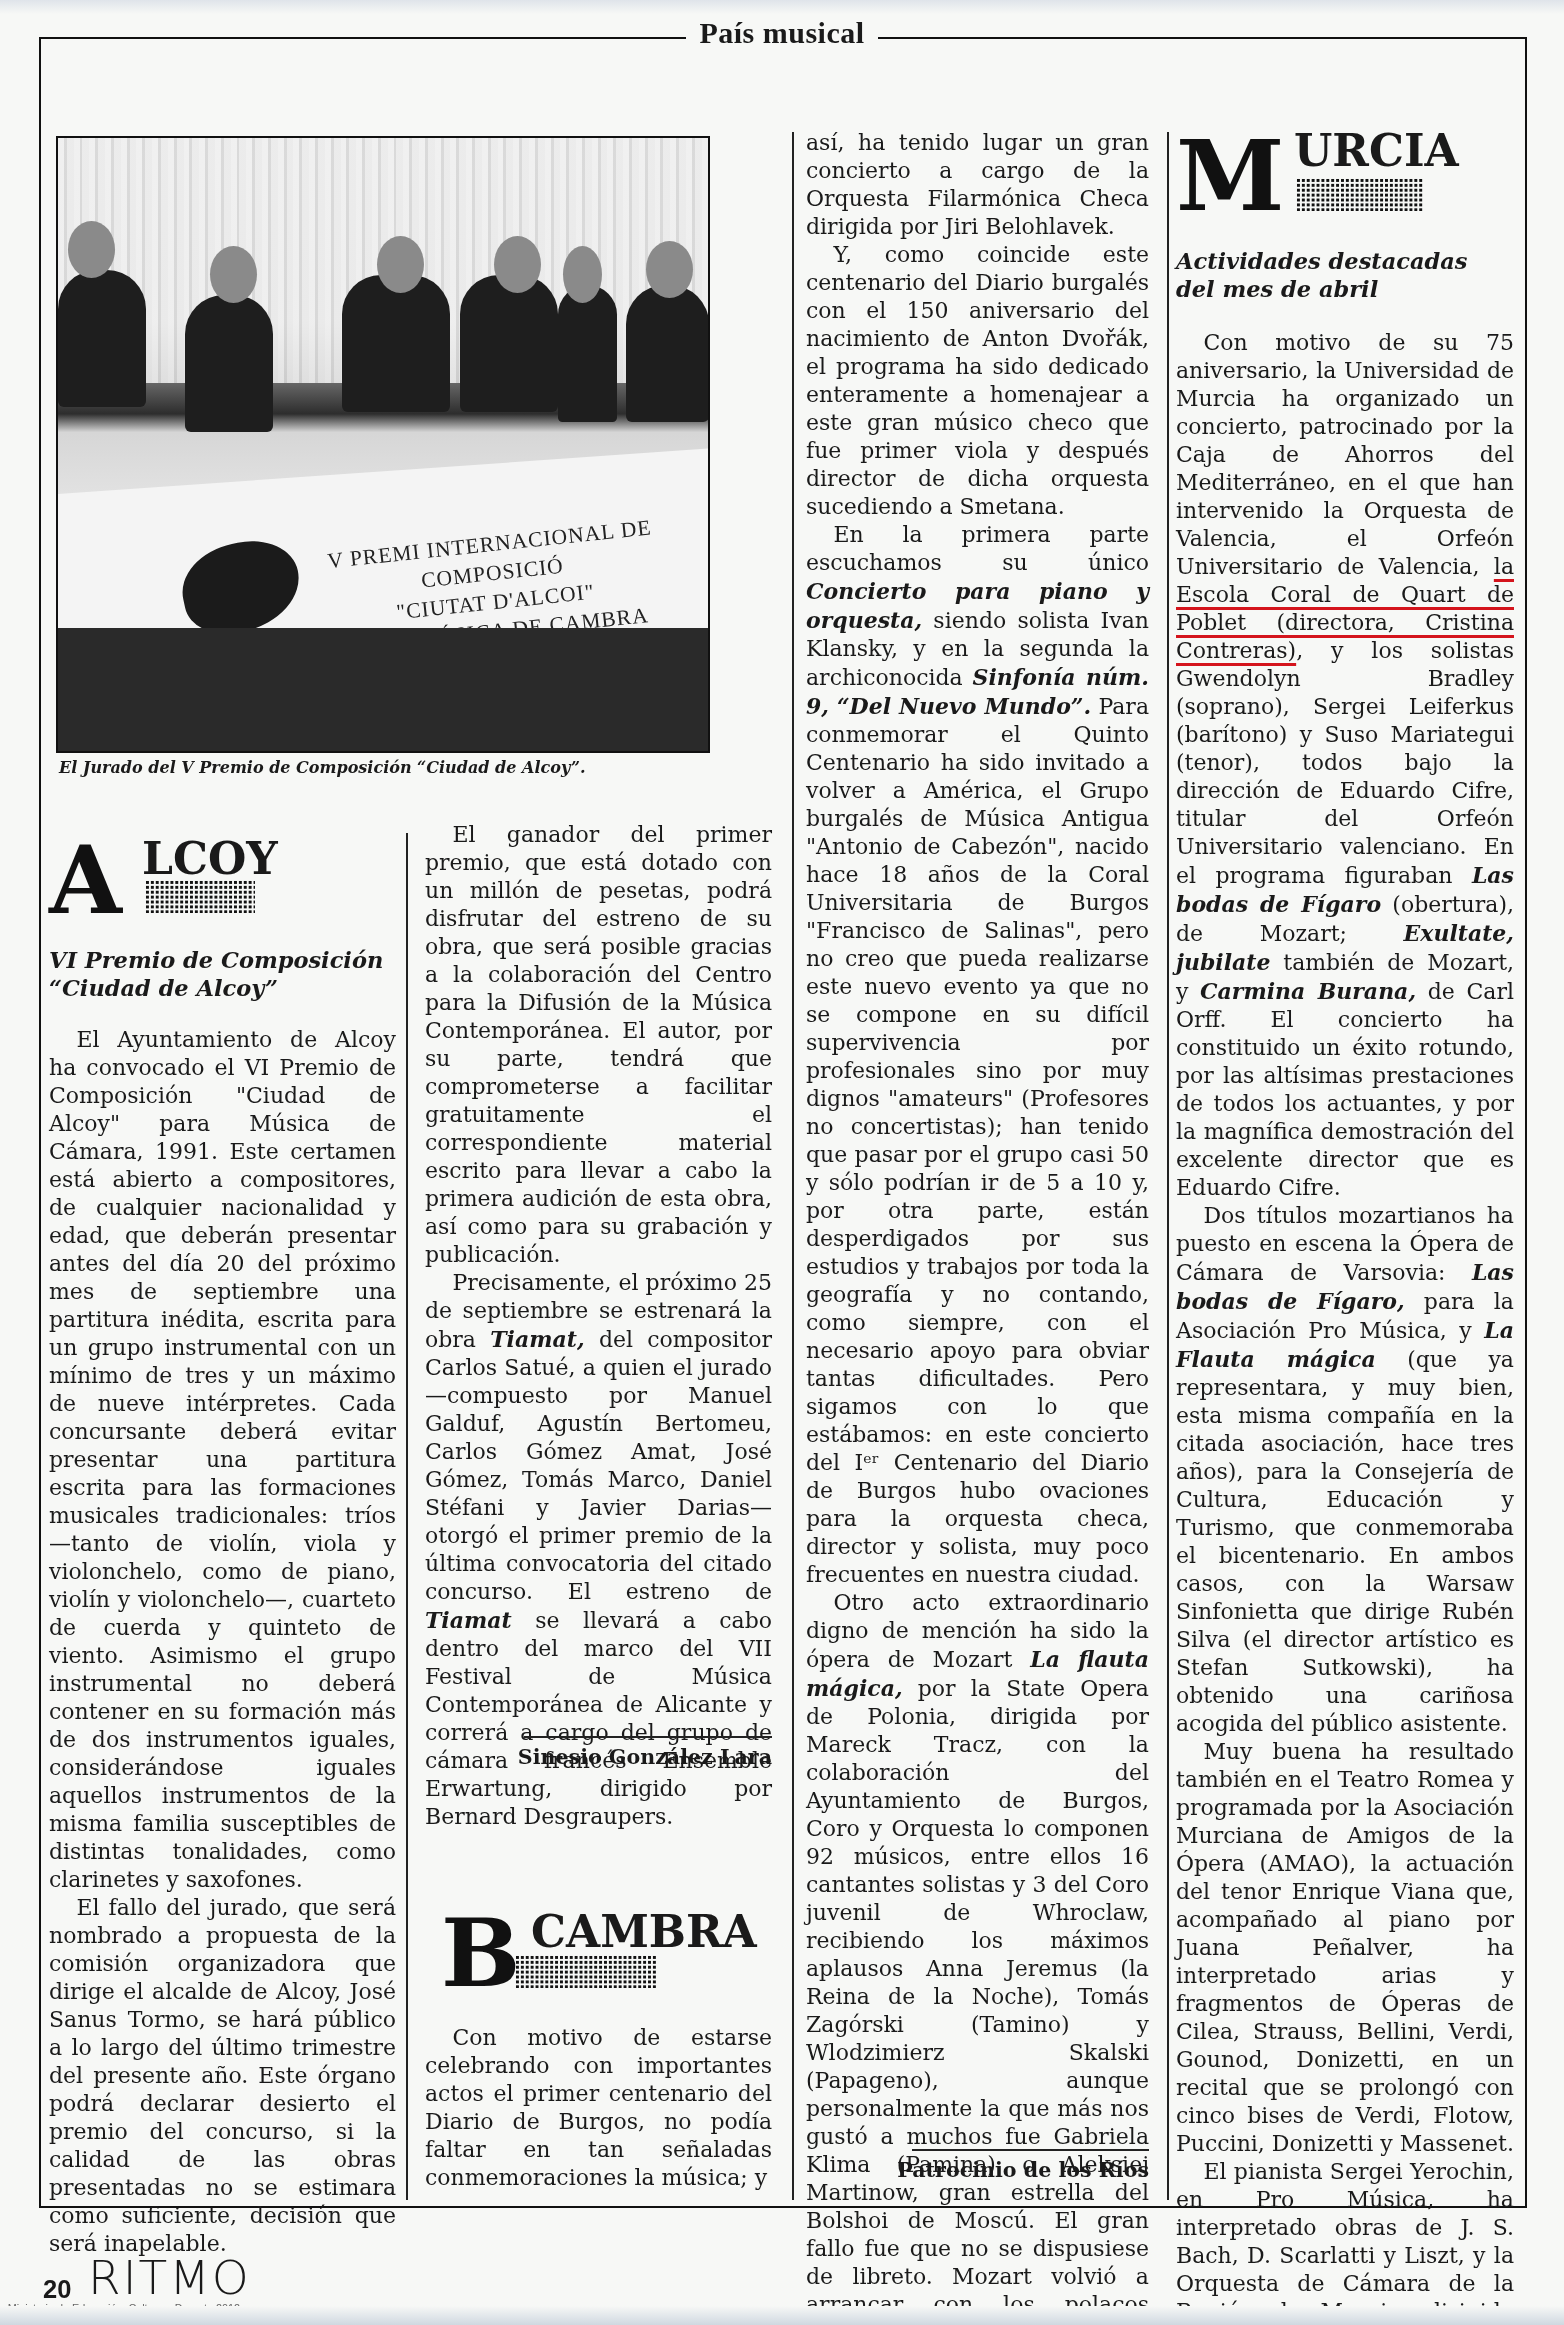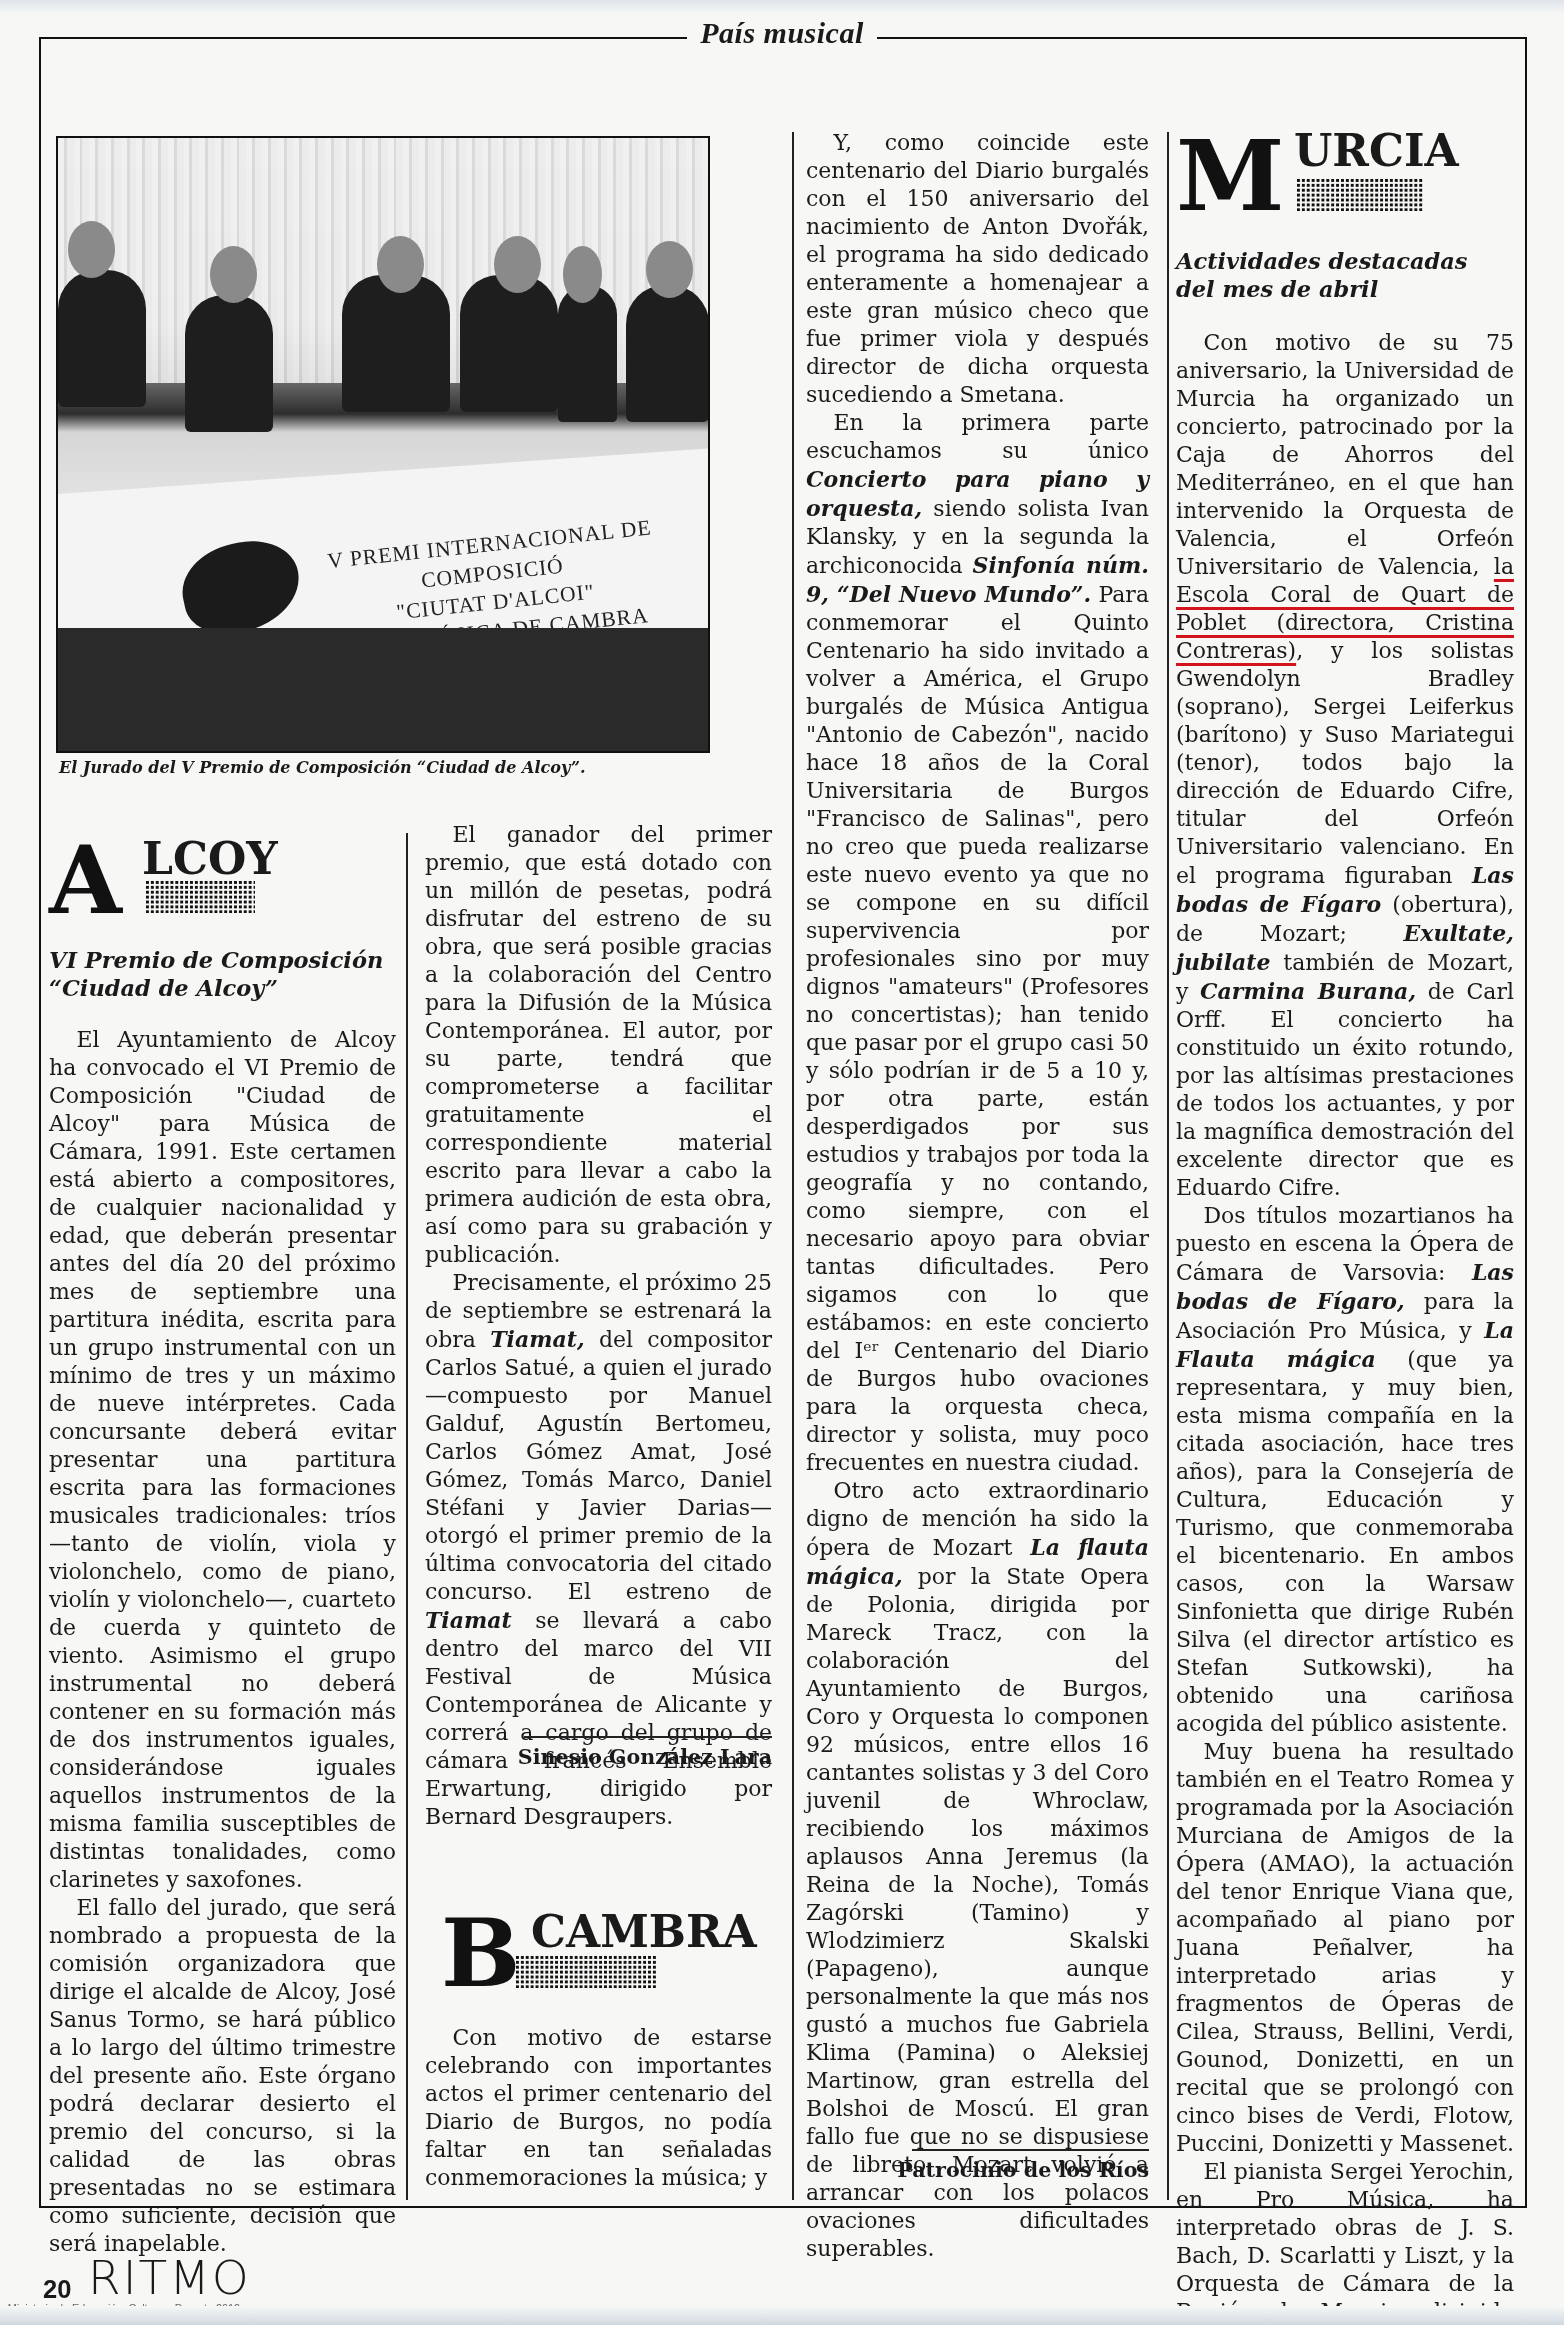--- a/index.html
+++ b/index.html
@@ -17,21 +17,20 @@
     position: absolute; left: 39px; top: 37px; width: 1488px; height: 2171px;
     border: 2.9px solid #111; box-sizing: border-box;
   }
   .section-title {
     position: absolute; top: 15.7px; left: 0; width: 1564px; text-align: center;
   }
   .section-title span {
     background: #f7f8f6; padding: 0 13.7px;
     font-family: "Liberation Serif", serif; font-weight: bold; font-size: 30px;
     letter-spacing: 0.5px;
-    font-style: italic;
   }
   .col { position: absolute; font-size: 22px; line-height: 28px; text-align: justify; hyphens: manual; }
   .col p { margin: 0; text-indent: 27.4px; }
   .col p.noindent { text-indent: 0; }
   .vrule { position: absolute; width: 2px; background: #222; }
   .photo {
     position: absolute; left: 56px; top: 136px; width: 654px; height: 617px;
     background: linear-gradient(180deg, #e9e9e9 0%, #d9d9d9 30%, #2d2d2d 45%, #d6d6d6 48%, #efefef 70%, #3b3b3b 86%, #222 100%);
     border: 2px solid #111; box-sizing: border-box; overflow: hidden;
   }
@@ -124,20 +123,21 @@
   <span class="dots" style="left:74px;top:49px;width:142px;"></span>
 </div>
 
 <div class="col" style="left:425px;top:2024px;width:347px;">
   <p><span>Con motivo de estarse celebrando con importantes actos el primer centenario del Diario de Burgos, no podía faltar en tan señaladas conmemoraciones la música; y </span></p>
 </div>
 
 <div class="vrule" style="left:792px;top:132px;height:2068px;"></div>
 
 <div class="col" style="left:806px;top:129px;width:343px;">
+  <p class="noindent">así, ha tenido lugar un gran concierto a cargo de la Orquesta Filarmónica Checa dirigida por Jiri Belohlavek.</p>
   <p>Y, como coincide este centenario del Diario burgalés con el 150 aniversario del nacimiento de Anton Dvořák, el programa ha sido dedicado enteramente a homenajear a este gran músico checo que fue primer viola y después director de dicha orquesta sucediendo a Smetana.</p>
   <p><span>En la primera parte escuchamos su único </span><b class="t">Concierto para piano y orquesta,</b><span> siendo solista Ivan Klansky, y en la segunda la archiconocida </span><b class="t">Sinfonía núm. 9, “Del Nuevo Mundo”.</b><span> Para conmemorar el Quinto Centenario ha sido invitado a volver a América, el Grupo burgalés de Música Antigua "Antonio de Cabezón", nacido hace 18 años de la Coral Universitaria de Burgos "Francisco de Salinas", pero no creo que pueda realizarse este nuevo evento ya que no se compone en su difícil supervivencia por profesionales sino por muy dignos "amateurs" (Profesores no concertistas); han tenido que pasar por el grupo casi 50 y sólo podrían ir de 5 a 10 y, por otra parte, están desperdigados por sus estudios y trabajos por toda la geografía y no contando, como siempre, con el necesario apoyo para obviar tantas dificultades. Pero sigamos con lo que estábamos: en este concierto del Iᵉʳ Centenario del Diario de Burgos hubo ovaciones para la orquesta checa, director y solista, muy poco frecuentes en nuestra ciudad.</span></p>
   <p><span>Otro acto extraordinario digno de mención ha sido la ópera de Mozart </span><b class="t">La flauta mágica,</b><span> por la State Opera de Polonia, dirigida por Mareck Tracz, con la colaboración del Ayuntamiento de Burgos, Coro y Orquesta lo componen 92 músicos, entre ellos 16 cantantes solistas y 3 del Coro juvenil de Whroclaw, recibiendo los máximos aplausos Anna Jeremus (la Reina de la Noche), Tomás Zagórski (Tamino) y Wlodzimierz Skalski (Papageno), aunque personalmente la que más nos gustó a muchos fue Gabriela Klima (Pamina) o Aleksiej Martinow, gran estrella del Bolshoi de Moscú. El gran fallo fue que no se dispusiese de libreto. Mozart volvió a arrancar con los polacos ovaciones dificultades superables.</span></p>
 </div>
 <div class="byline-rule" style="left:912px;top:2149px;width:237px;"></div>
 <div class="byline" style="left:863px;top:2158px;width:286px;">Patrocinio de los Ríos</div>
 
 <div class="vrule" style="left:1167px;top:132px;height:2068px;"></div>
 
 <div class="heading" style="left:1176px;top:127px;width:294px;height:88px;">

